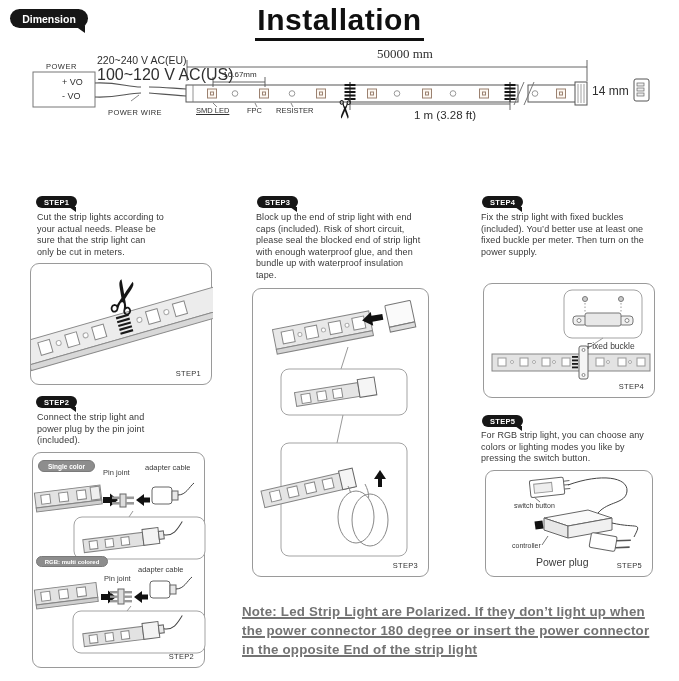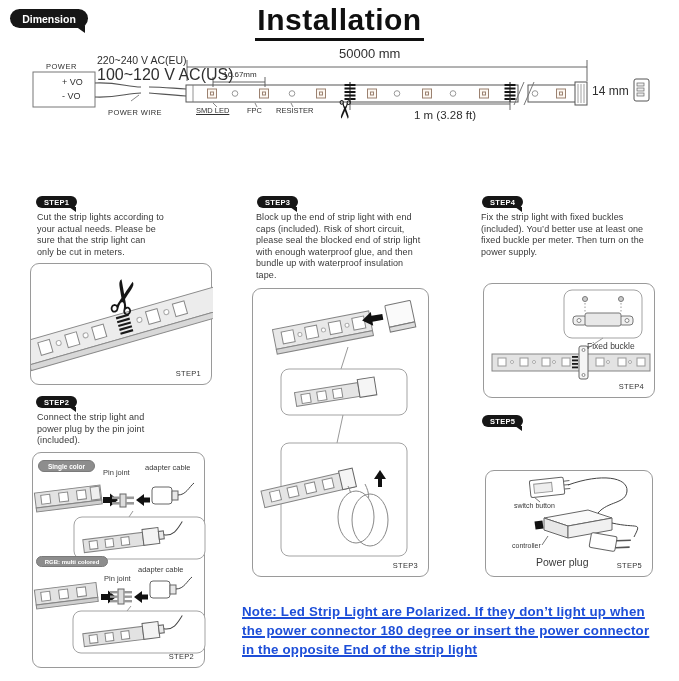--- a/index.html
+++ b/index.html
@@ -29,21 +29,21 @@
 
   
   .fig { position:absolute; border:1px solid #9a9a9a; border-radius:9px; background:#fff; }
   .fig-label { position:absolute; right:10px; bottom:6px; font-size:7.5px; color:#333; letter-spacing:.3px; }
   .fig-sub { position:absolute; color:#3a3a3a; }
 
   .scissors { position:absolute; color:#161616; line-height:1; }
 
   
   .note { position:absolute; left:242px; top:603px; width:436px; }
-  .note-line { font-size:13.3px; font-weight:bold; color:#1d4ed8; line-height:18.8px;
+  .note-line { font-size:13.3px; font-weight:bold; color:#737373; line-height:18.8px;
     text-decoration:underline; text-decoration-thickness:2px; letter-spacing:.2px; }
 
   svg { position:absolute; left:0; top:0; }
 </style>
 </head>
 <body>
 
 <div class="canvas">
 
   <div class="badge-black" style="left:10px; top:9px; width:78px; height:19px; font-size:10.5px;">Dimension</div>
@@ -142,21 +142,21 @@
       <line x1="291" y1="63" x2="293" y2="67" stroke-width="0.7"></line>
     </g>
   </svg>
 
   <div class="dim-text" style="left:46px; top:62px; font-size:7.5px; letter-spacing:.5px;">POWER</div>
   <div class="dim-text" style="left:62px; top:77px; font-size:9px;">+ VO</div>
   <div class="dim-text" style="left:62px; top:91px; font-size:9px;">- VO</div>
   <div class="dim-text" style="left:97px; top:54px; font-size:10.5px;">220~240 V AC(EU)</div>
   <div class="dim-text" style="left:97px; top:66px; font-size:16px;">100~120 V AC(US)</div>
   <div class="dim-text" style="left:108px; top:108px; font-size:7.5px; letter-spacing:.4px;">POWER WIRE</div>
-  <div class="dim-text" style="left:339px; top:46px; width:100px; font-size:13px;">50000 mm</div>
+  <div class="dim-text" style="left:355px; top:46px; width:100px; text-align:center; font-size:13px;font-family:Liberation Serif, serif;">50000 mm</div>
   <div class="dim-text" style="left:212px; top:70px; width:56px; text-align:center; font-size:8px;">16.67mm</div>
   <div class="dim-text" style="left:196px; top:106px; font-size:7.5px;text-decoration:underline;">SMD LED</div>
   <div class="dim-text" style="left:247px; top:106px; font-size:7.5px;">FPC</div>
   <div class="dim-text" style="left:276px; top:106px; font-size:7.5px;">RESISTER</div>
   <div class="dim-text" style="left:395px; top:109px; width:100px; text-align:center; font-size:11.5px;">1 m (3.28 ft)</div>
   <div class="dim-text" style="left:592px; top:84px; font-size:12px;">14 mm</div>
   <span class="scissors" style="left:334px; top:97px; font-size:25px; transform:rotate(92deg);">✂</span>
 
 
   <div class="step-badge" style="left:36px; top:196px;">STEP1</div>
@@ -402,20 +402,23 @@
         <rect x="95" y="62" width="9" height="33" rx="2" fill="#f5f5f5" stroke="#666"></rect>
         <circle cx="99.5" cy="66" r="1.5" fill="#fff" stroke="#888"></circle>
         <circle cx="99.5" cy="91" r="1.5" fill="#fff" stroke="#888"></circle>
       </g>
     </svg>
     <div class="fig-sub" style="left:103px; top:57px; font-size:8.5px;">Fixed buckle</div>
     <span class="fig-label">STEP4</span>
   </div>
 
   <div class="step-badge" style="left:482px; top:415px;">STEP5</div>
+  <div class="step-desc" style="left:481px; top:430px; width:190px;">For RGB strip light, you can choose any
+colors or lighting modes you like by
+pressing the switch button.</div>
   <div class="fig" style="left:485px; top:470px; width:168px; height:107px;">
     <svg width="168" height="107" viewBox="0 0 168 107">
       <g transform="rotate(-6 60 16)">
         <rect x="44" y="8" width="34" height="17" rx="2" fill="#fff" stroke="#666"></rect>
         <rect x="48" y="12" width="18" height="9" fill="#eee" stroke="#999"></rect>
         <line x1="78" y1="12" x2="84" y2="12" stroke="#666"></line>
           <line x1="78" y1="16" x2="84" y2="16" stroke="#666"></line>
         <line x1="78" y1="20" x2="84" y2="20" stroke="#666"></line>
       </g>
       <path d="M82,14 C115,2 142,6 141,20 C140,33 122,30 112,42" stroke="#444" fill="none"></path>

